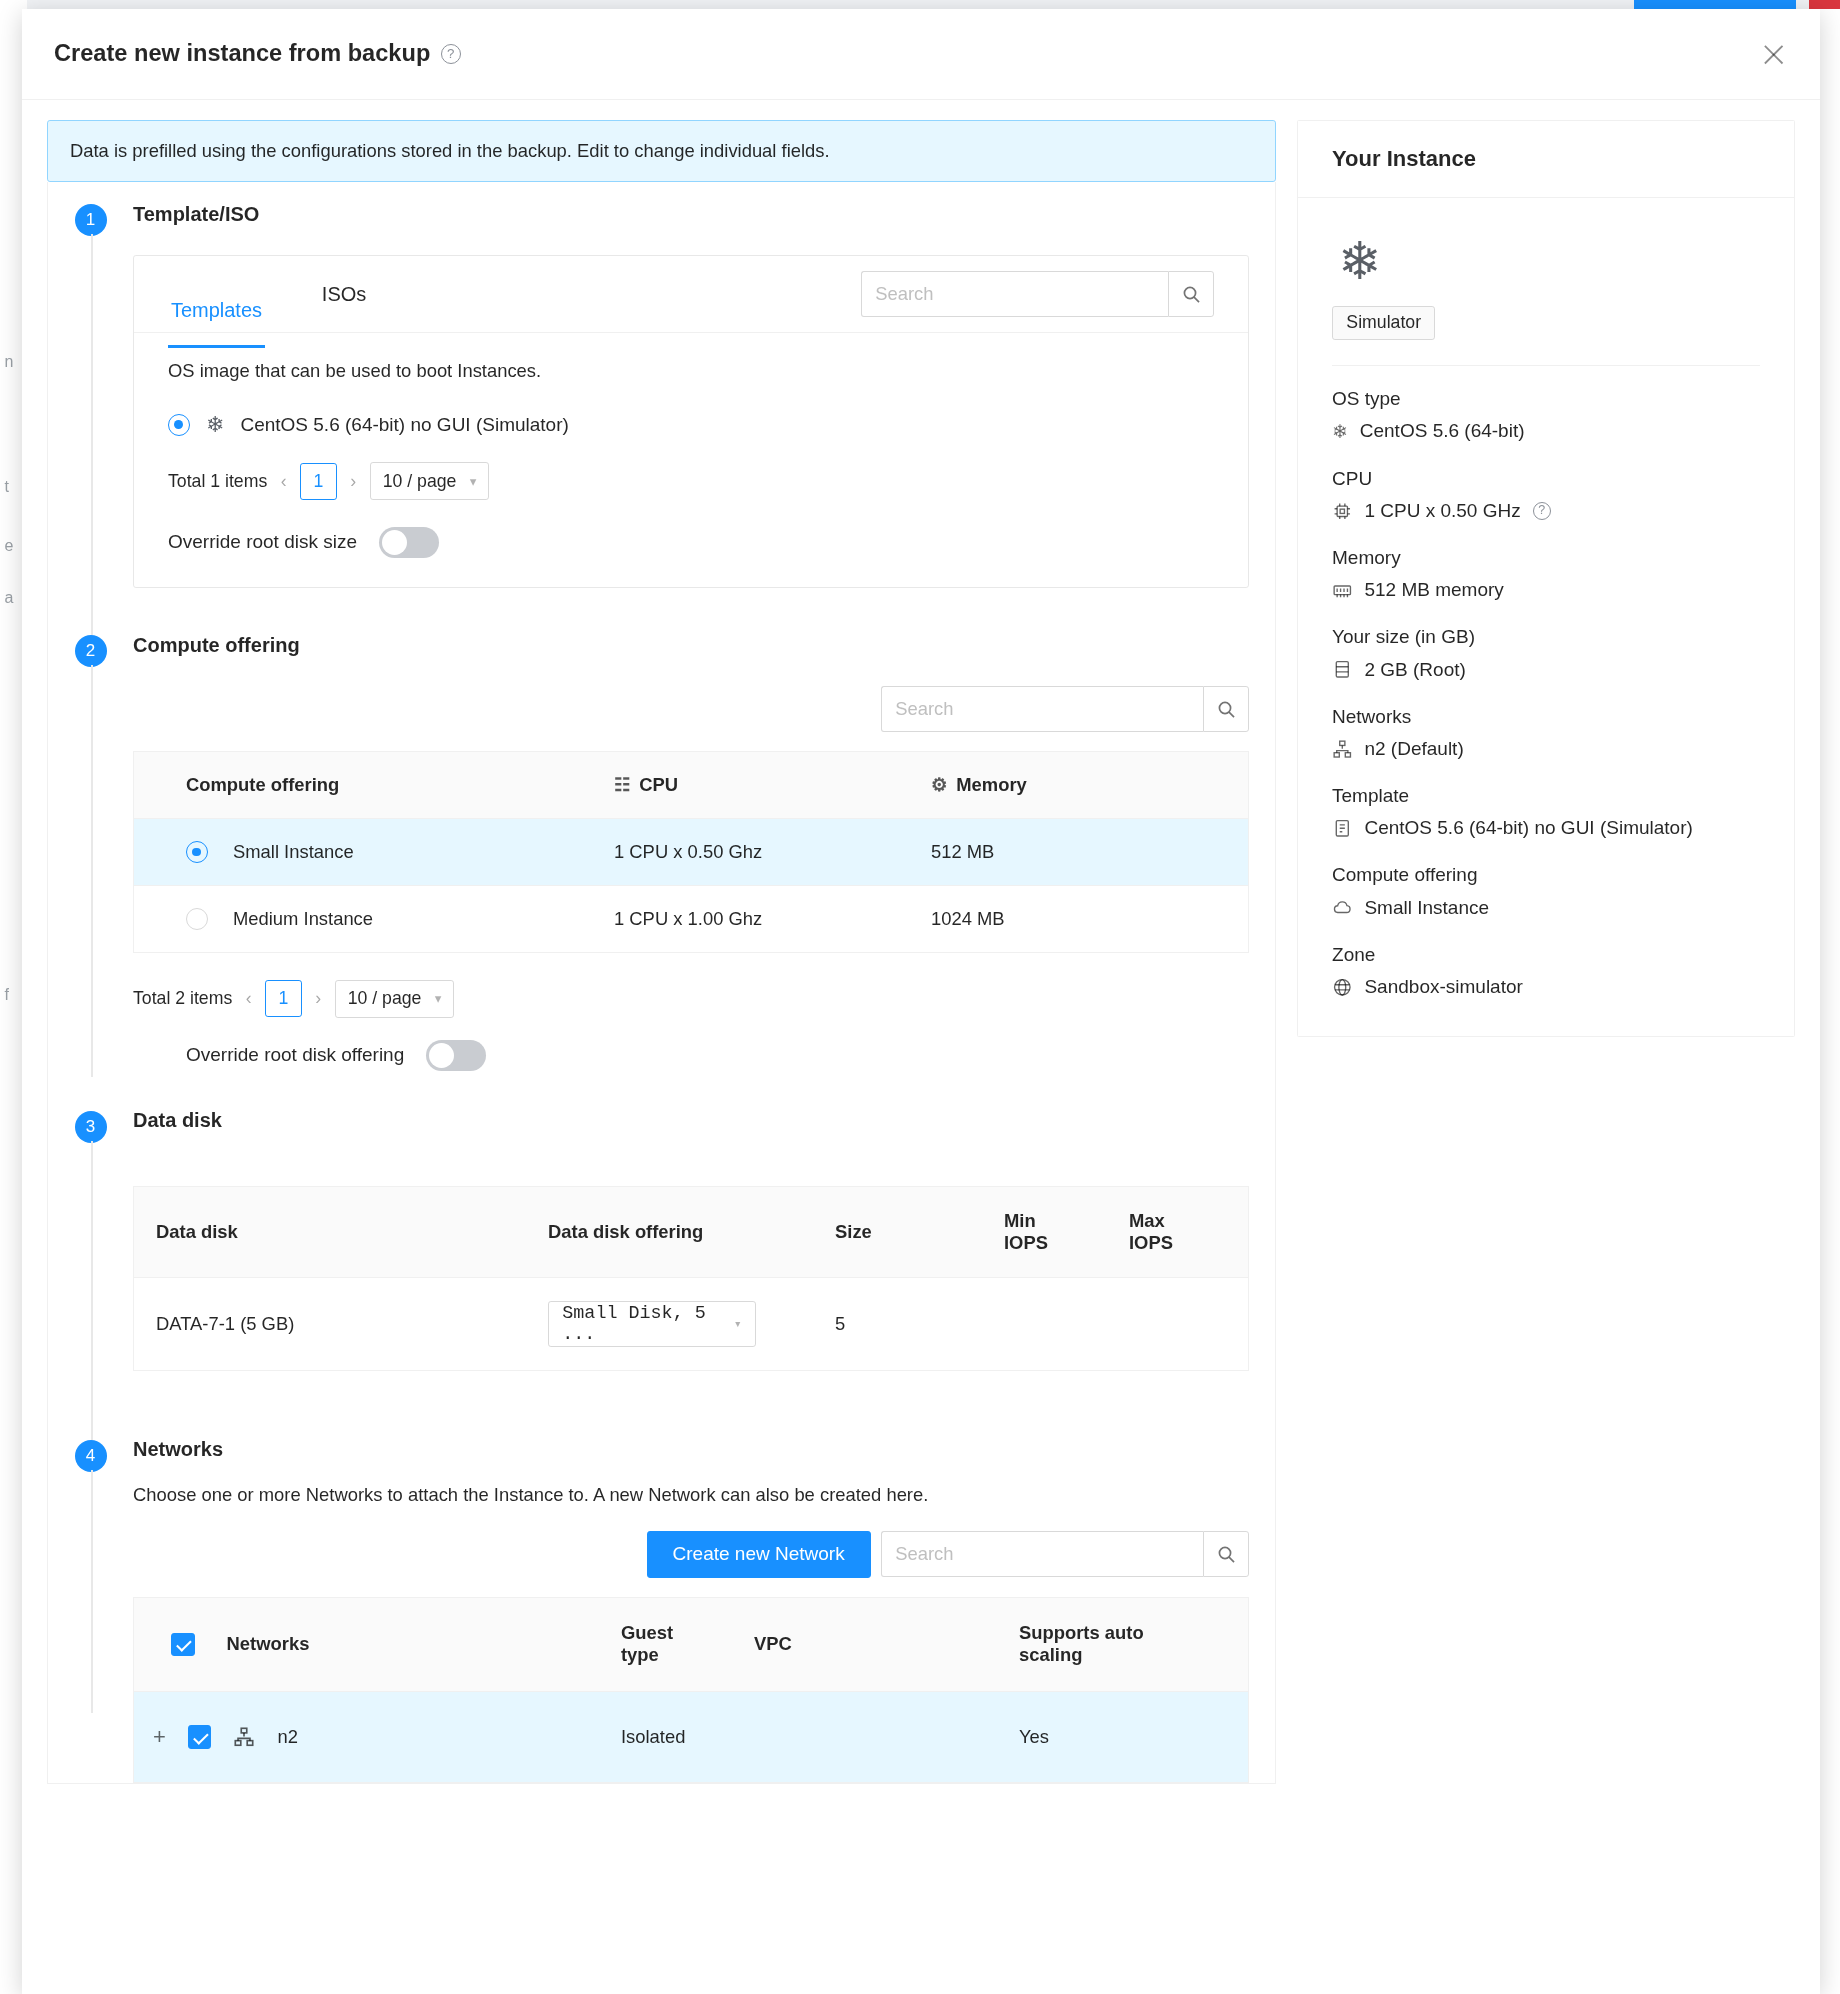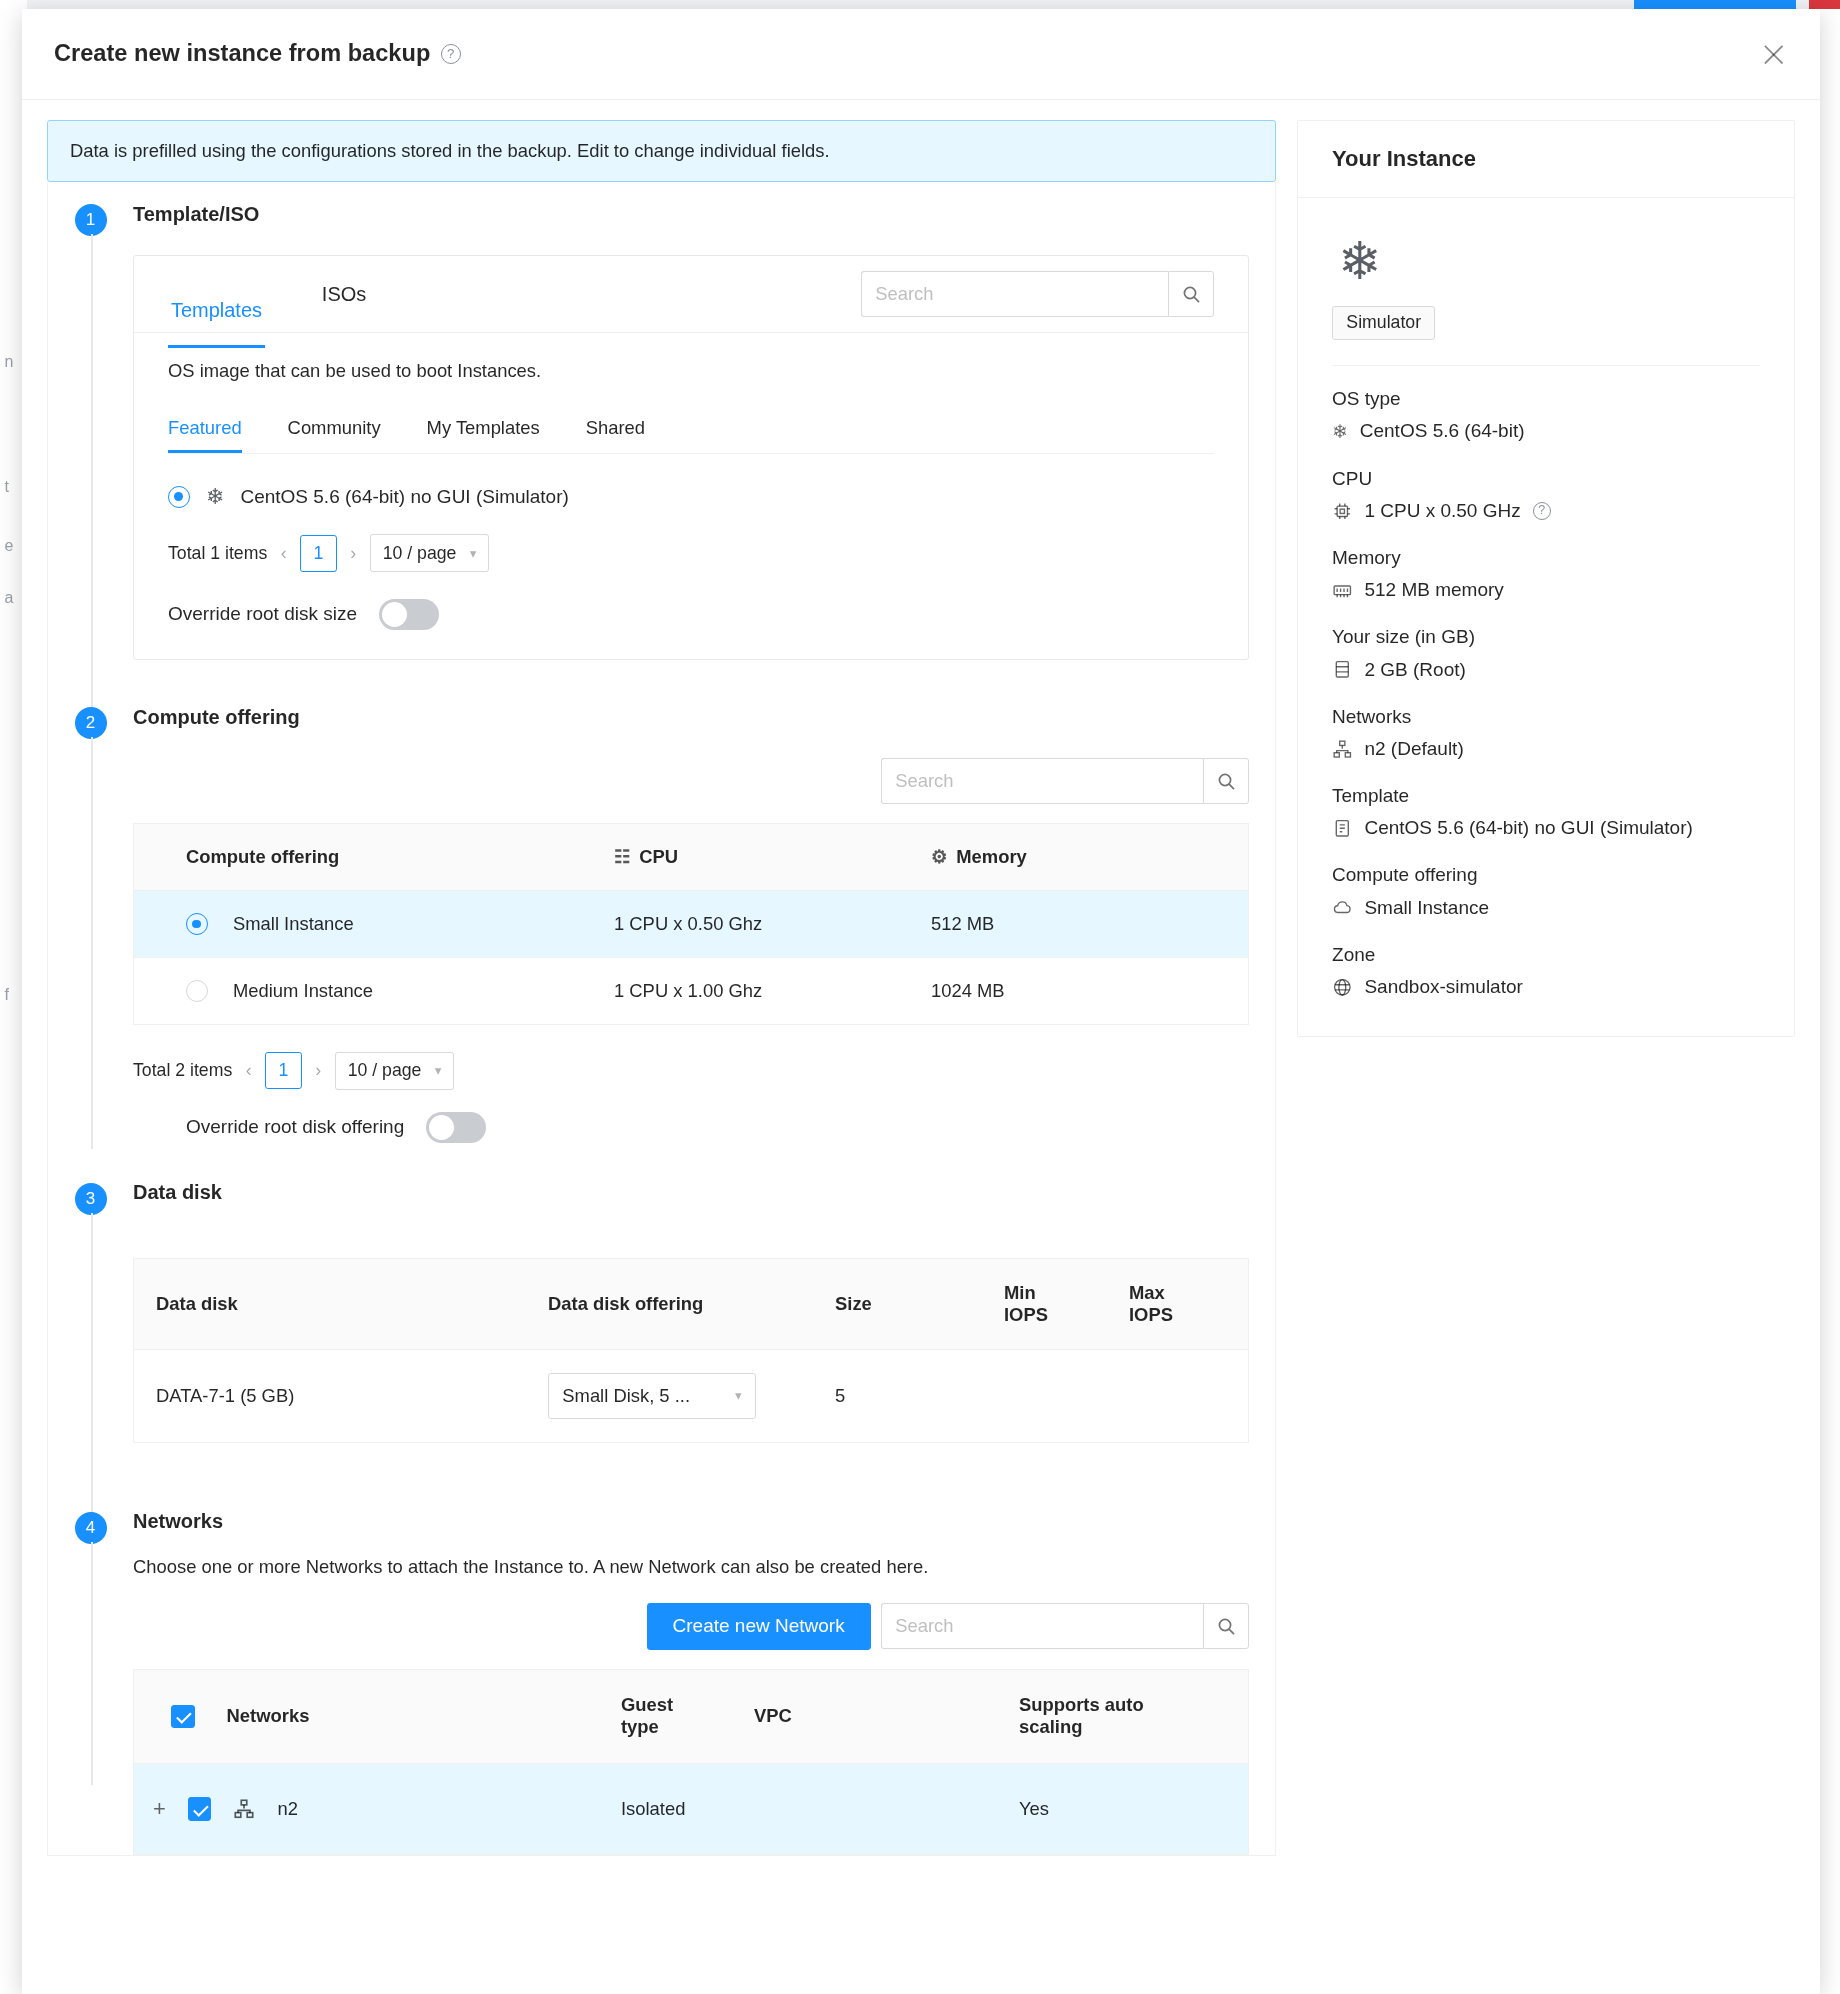--- a/index.html
+++ b/index.html
@@ -311,20 +311,21 @@
 
   .select-box {
     border: 0.7px solid #d9d9d9;
     border-radius: 2.9px;
     height: 46px;
     width: 208px;
     padding: 0 13.3px;
     display: flex; align-items: center; justify-content: space-between;
     font-size: 18.4px;
     cursor: pointer;
+    font-family: Liberation Mono, monospace;
   }
 
   .checkbox {
     width: 23.6px; height: 23.6px;
     border-radius: 2.9px;
     background: #1890ff;
     border: 0.7px solid #1890ff;
     position: relative;
     display: inline-block;
     cursor: pointer;
@@ -453,26 +454,20 @@
                 <div class="search-btn">
                   <svg width="20.6" height="20.6" viewBox="0 0 24 24" fill="none" stroke="currentColor" stroke-width="2">
                       <circle cx="10.5" cy="10.5" r="6.5"></circle>
                       <line x1="15.5" y1="15.5" x2="21" y2="21"></line>
                     </svg>
                 </div>
               </div>
             </div>
             <div class="card-inner">
               <div class="muted-line">OS image that can be used to boot Instances.</div>
-              <div class="subtabs">
-                <div class="subtab active">Featured</div>
-                <div class="subtab">Community</div>
-                <div class="subtab">My Templates</div>
-                <div class="subtab">Shared</div>
-              </div>
 
               <div class="radio-line">
                 <span class="radio checked"></span>
                 <span class="snowflake">❄</span>
                 <span class="tpl-label">CentOS 5.6 (64-bit) no GUI (Simulator)</span>
               </div>
 
               <div class="pager">
                 <span>Total 1 items</span>
                 <span class="arrow">‹</span>

